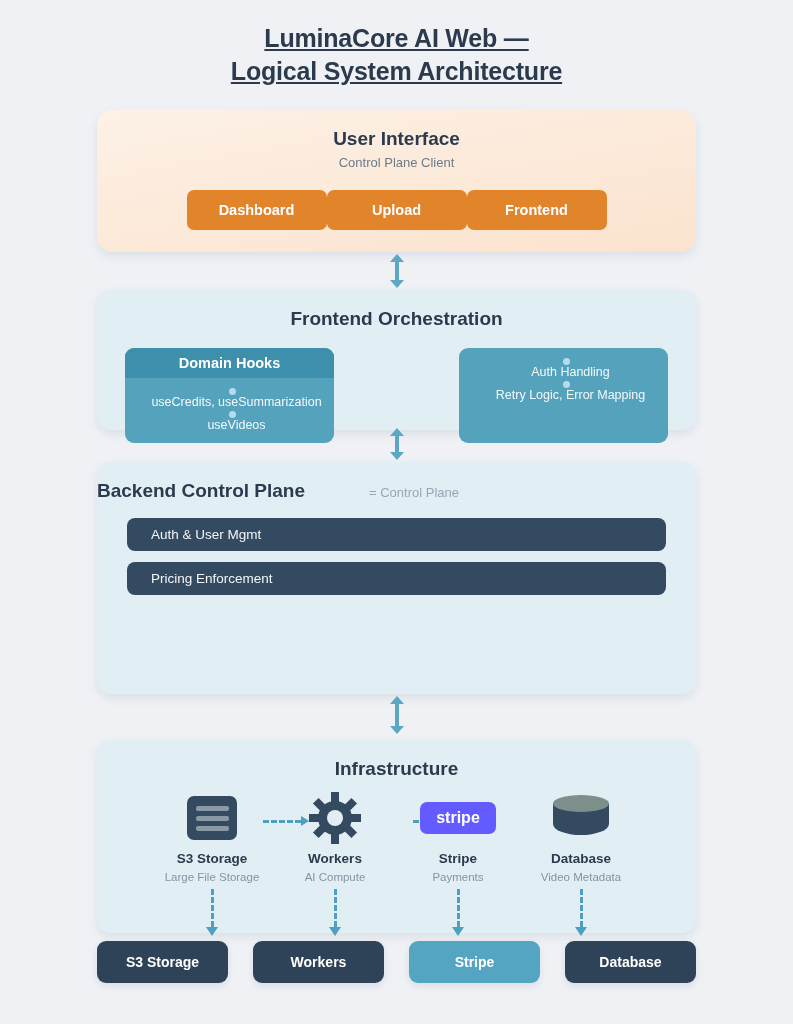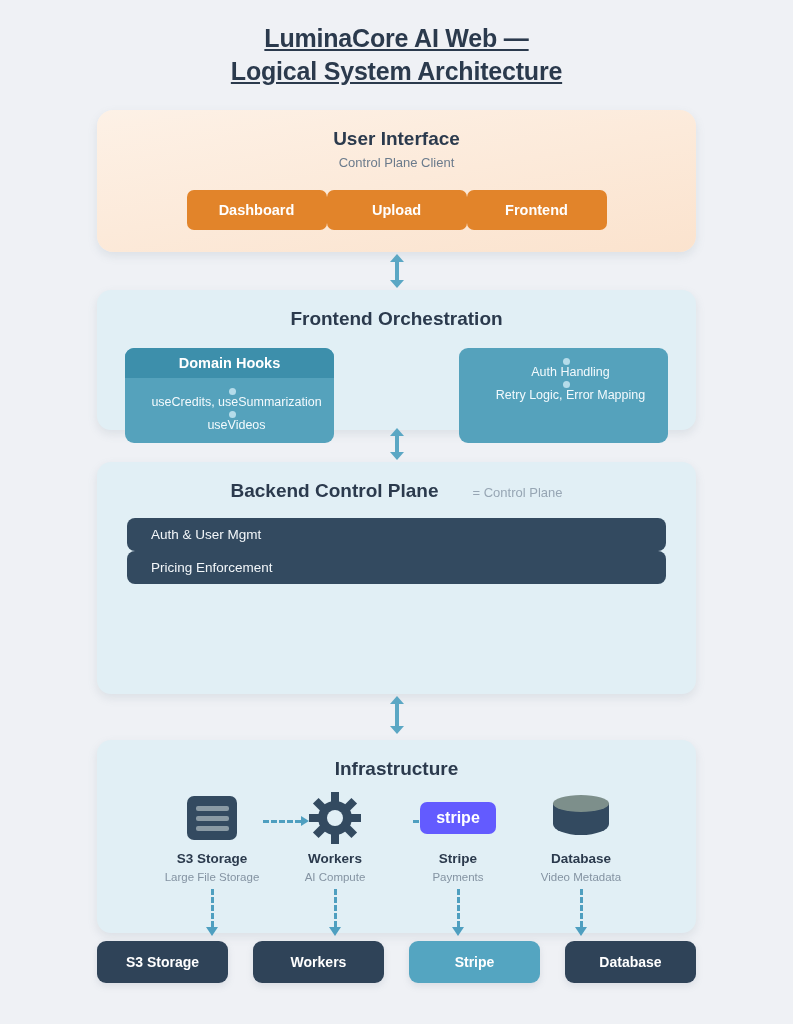--- a/index.html
+++ b/index.html
@@ -117,33 +117,34 @@
     flex-direction:column;
   }
   .bullet{
     width:7px;height:7px;border-radius:50%;
     background:#b5dcea;margin-right:8px;flex:none;
   }
 
   
   .be-panel{top:462px;height:232px;padding-top:18px;}
   .be-head{
-    display:flex;align-items:baseline;justify-content:center;
-    gap:34px;
+    display:flex;align-items:baseline;
+    gap:64px;
   }
   .be-legend{font-size:13px;color:#97a6b4;}
   .be-rows{margin-top:16px;padding:0 30px;}
   .be-row{
     height:33px;
     background:#334a60;
     border-radius:8px;
     color:#f2f6f9;
     font-size:13.5px;
     display:flex;align-items:center;
     padding-left:24px;
+    margin-bottom:11px;
     box-sizing:border-box;
   }
 
   
   .infra-panel{top:740px;height:193px;padding-top:18px;}
   .infra-grid{
     display:flex;
     justify-content:space-between;
     padding:0 60px;
     margin-top:14px;

